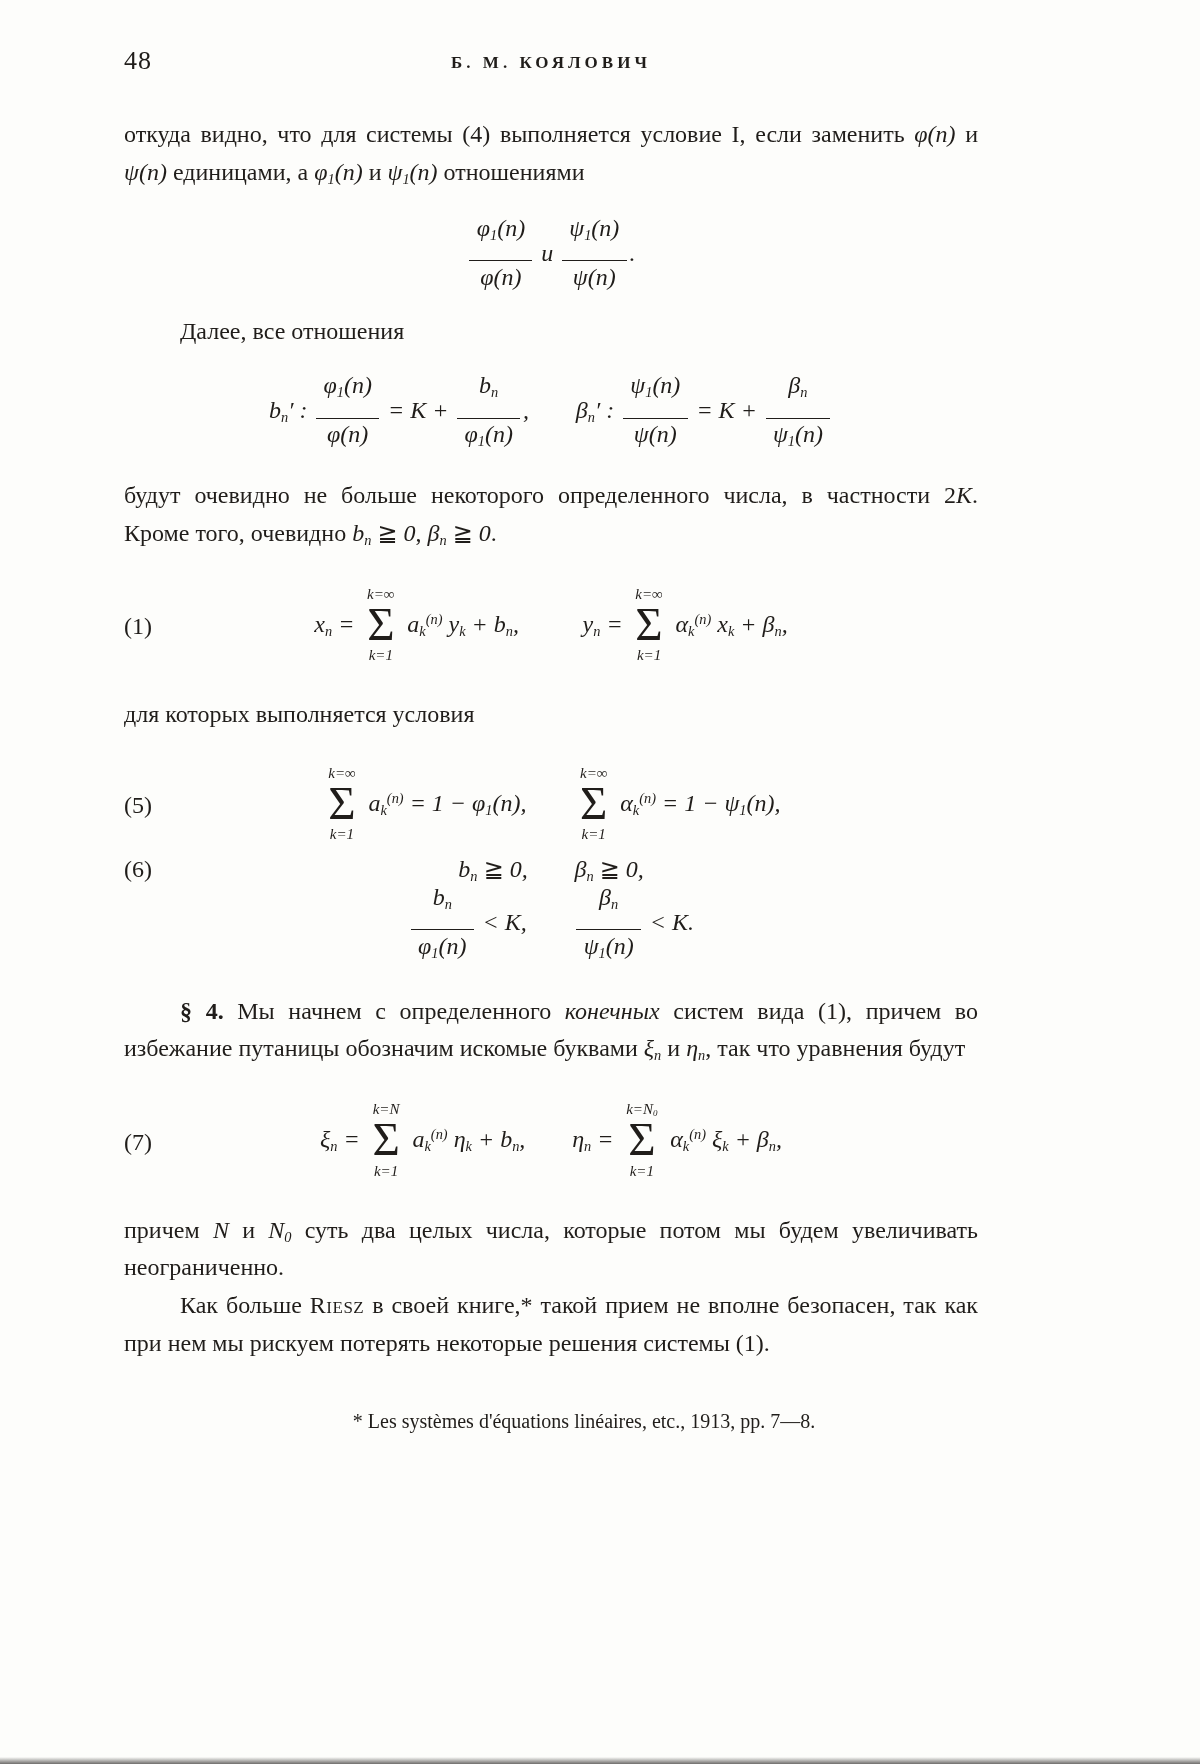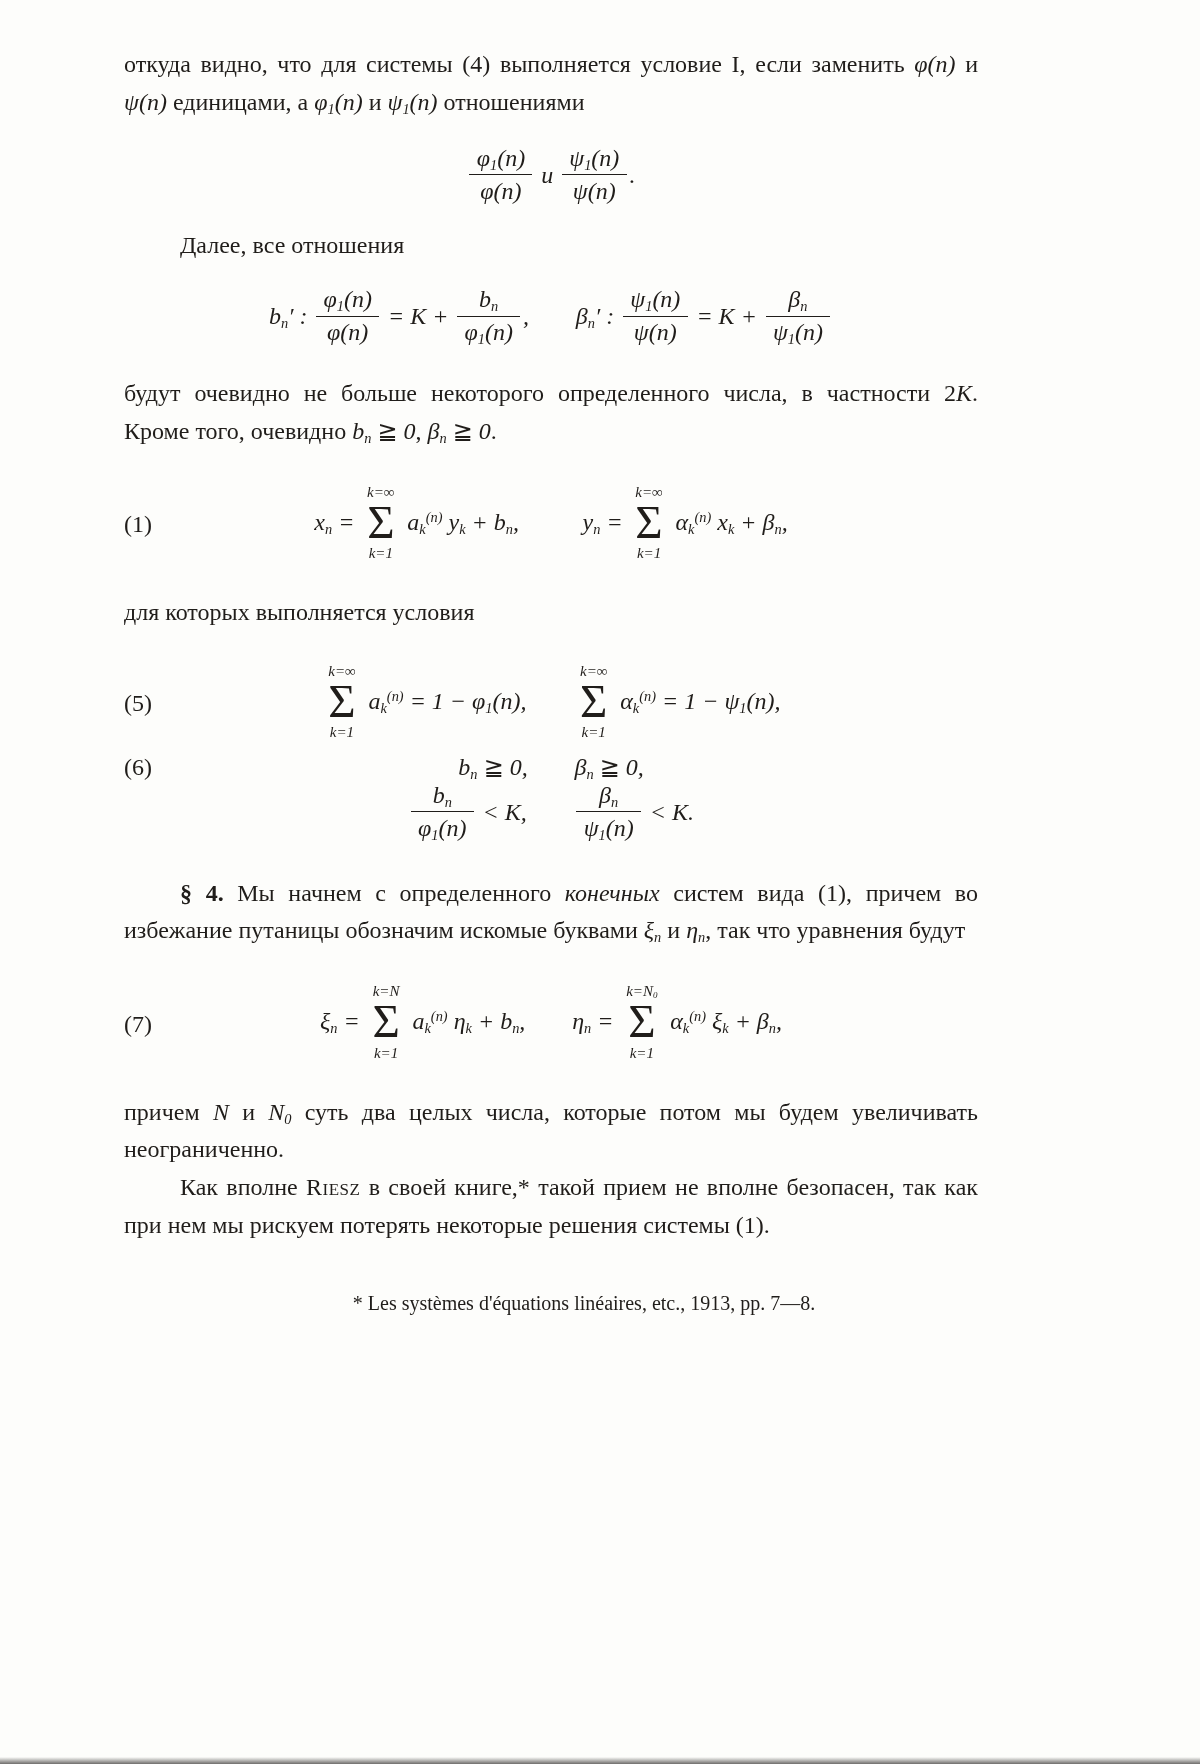--- a/index.html
+++ b/index.html
@@ -48,21 +48,21 @@
 
   .eq1 { margin: 34px 0 30px; }
   .eq5 { margin: 32px 0 10px; }
   .eq6a { margin: 10px 0 4px; }
   .eq6b { margin: 4px 0 30px; }
   .eq7 { margin: 34px 0 30px; }
 
   .frac {
     display: inline-flex; flex-direction: column;
     text-align: center; vertical-align: middle;
-    margin: 0 .12em; position: relative; top: -.12em;
+    margin: 0 .12em; position: relative; top: -.12em; gap: 16px;
   }
   .fnum { display: block; padding: 0 .3em .1em; line-height: 1.12; white-space: nowrap; }
   .fden { display: block; border-top: 1.7px solid currentColor; padding: .1em .3em 0; line-height: 1.12; white-space: nowrap; }
 
   .sum {
     display: inline-flex; flex-direction: column; align-items: center;
     vertical-align: middle; margin: 0 .28em; position: relative; top: -.08em;
   }
   .slim { font-size: 15px; line-height: 1.2; white-space: nowrap; }
   .sigma { font-size: 47px; line-height: .92; font-style: normal; }
@@ -83,20 +83,24 @@
   .scan-edge {
     position: absolute; left: 0; right: 0; bottom: 0; height: 7px;
     background: linear-gradient(to bottom, rgba(0,0,0,0), rgba(35,32,30,.65));
   }
 </style>
 </head>
 <body>
 
 <div class="page">
 
+  <header class="pagehead">
+    <span class="pagenum">48</span>
+    <span class="runhead">Б. М. КОЯЛОВИЧ</span>
+  </header>
 
   <p class="body"><span>откуда видно, что для системы (4) выполняется условие I, если заменить </span><span class="m">φ(n)</span><span> и </span><span class="m">ψ(n)</span><span> единицами, а </span><span class="m">φ<sub>1</sub>(n)</span><span> и </span><span class="m">ψ<sub>1</sub>(n)</span><span> отношениями</span></p>
 
   <div class="display disp-ratios m"><span class="frac">
         <span class="fnum">φ<sub>1</sub>(n)</span>
         <span class="fden">φ(n)</span>
       </span> и <span class="frac">
         <span class="fnum">ψ<sub>1</sub>(n)</span>
         <span class="fden">ψ(n)</span>
       </span>.</div>
@@ -173,18 +177,18 @@
           <span class="slim">k=1</span>
         </span> a<sub>k</sub><sup>(n)</sup> η<sub>k</sub> + b<sub>n</sub>,<span class="qd"></span> η<sub>n</sub> = <span class="sum">
           <span class="slim">k=N<sub>0</sub></span>
           <span class="sigma">Σ</span>
           <span class="slim">k=1</span>
         </span> α<sub>k</sub><sup>(n)</sup> ξ<sub>k</sub> + β<sub>n</sub>,</span>
   </div>
 
   <p class="body"><span>причем </span><span class="m">N</span><span> и </span><span class="m">N<sub>0</sub></span><span> суть два целых числа, которые потом мы будем увеличивать неограниченно.</span></p>
 
-  <p class="body indent"><span>Как вполне </span><span class="sc">Riesz</span><span> в своей книге,* такой прием не вполне безопасен, так как при нем мы рискуем потерять некоторые решения системы (1).</span></p>
+  <p class="body indent"><span>Как больше </span><span class="sc">Riesz</span><span> в своей книге,* такой прием не вполне безопасен, так как при нем мы рискуем потерять некоторые решения системы (1).</span></p>
 
   <p class="footnote">* Les systèmes d'équations linéaires, etc., 1913, pp. 7—8.</p>
 
   <div class="scan-edge"></div>
 </div>
 
 </body></html>

